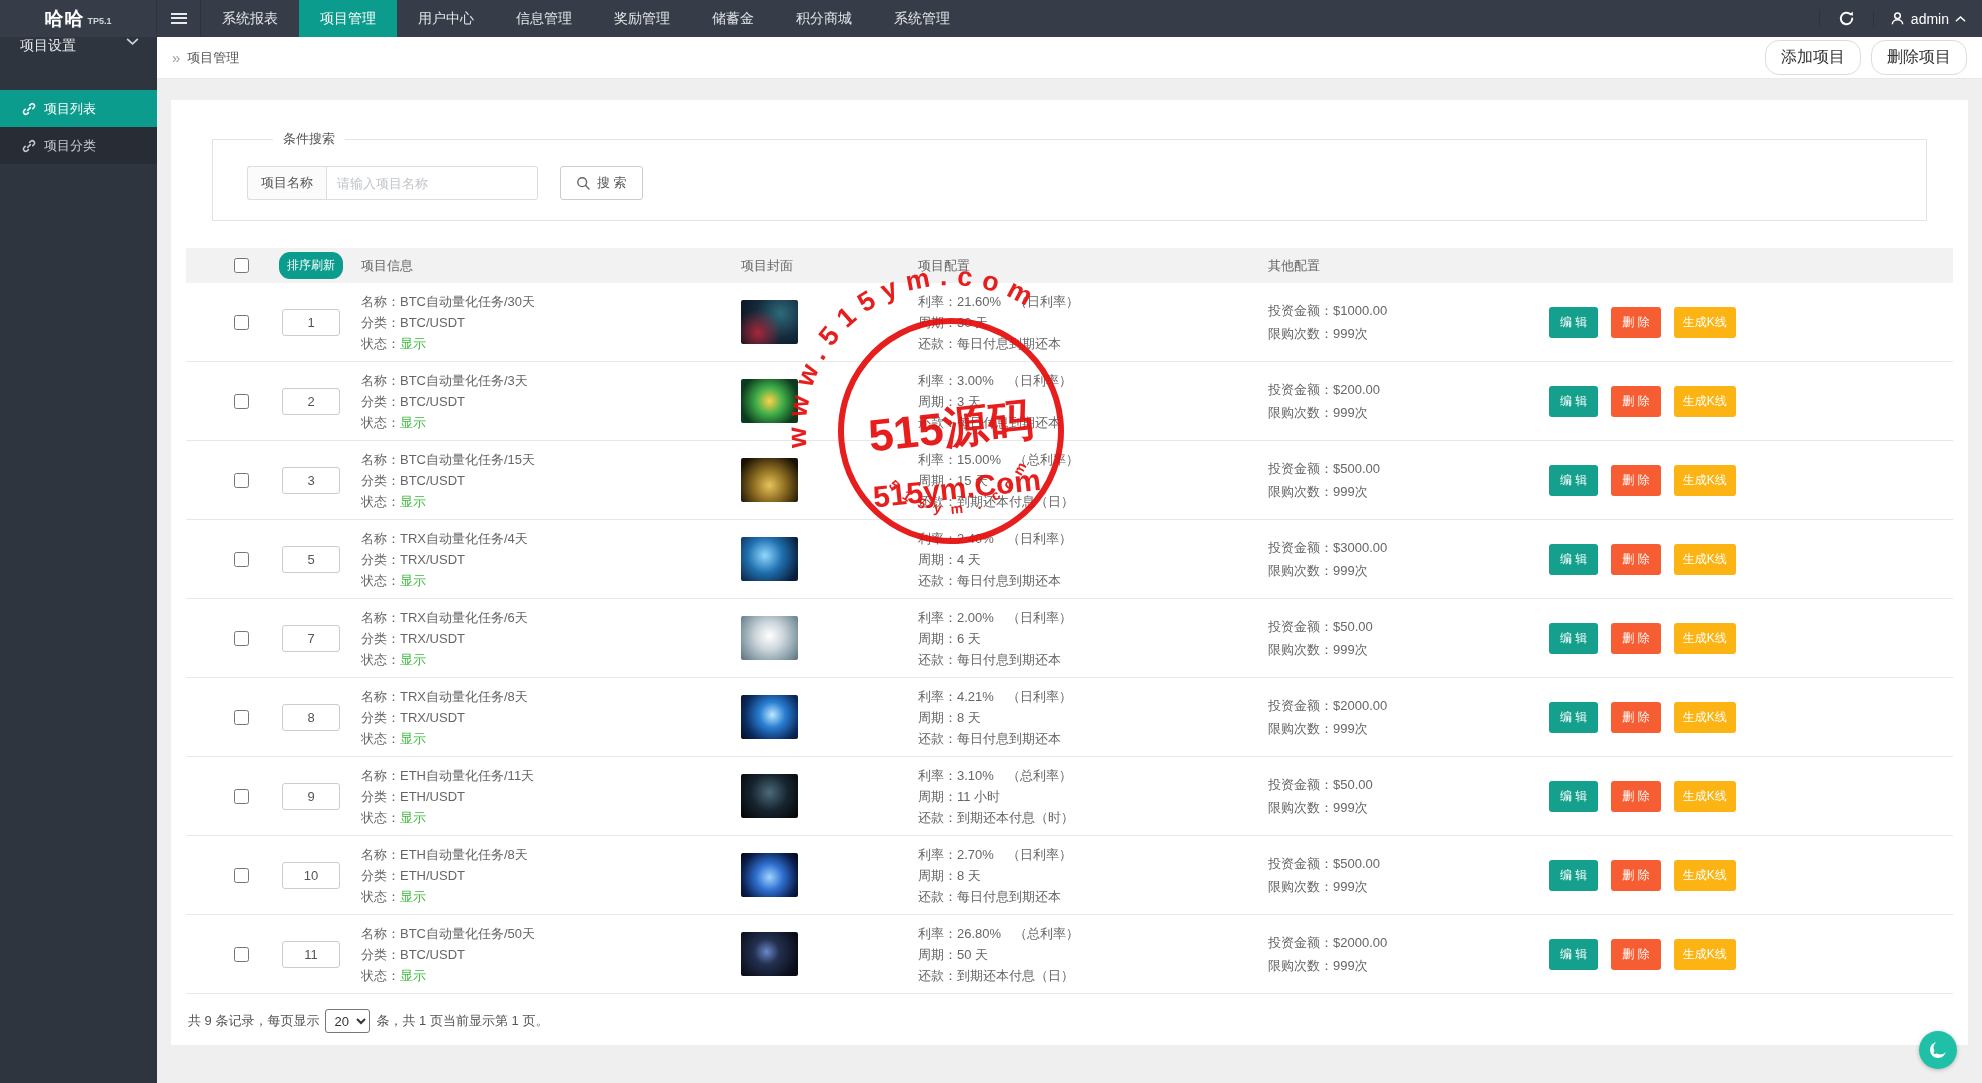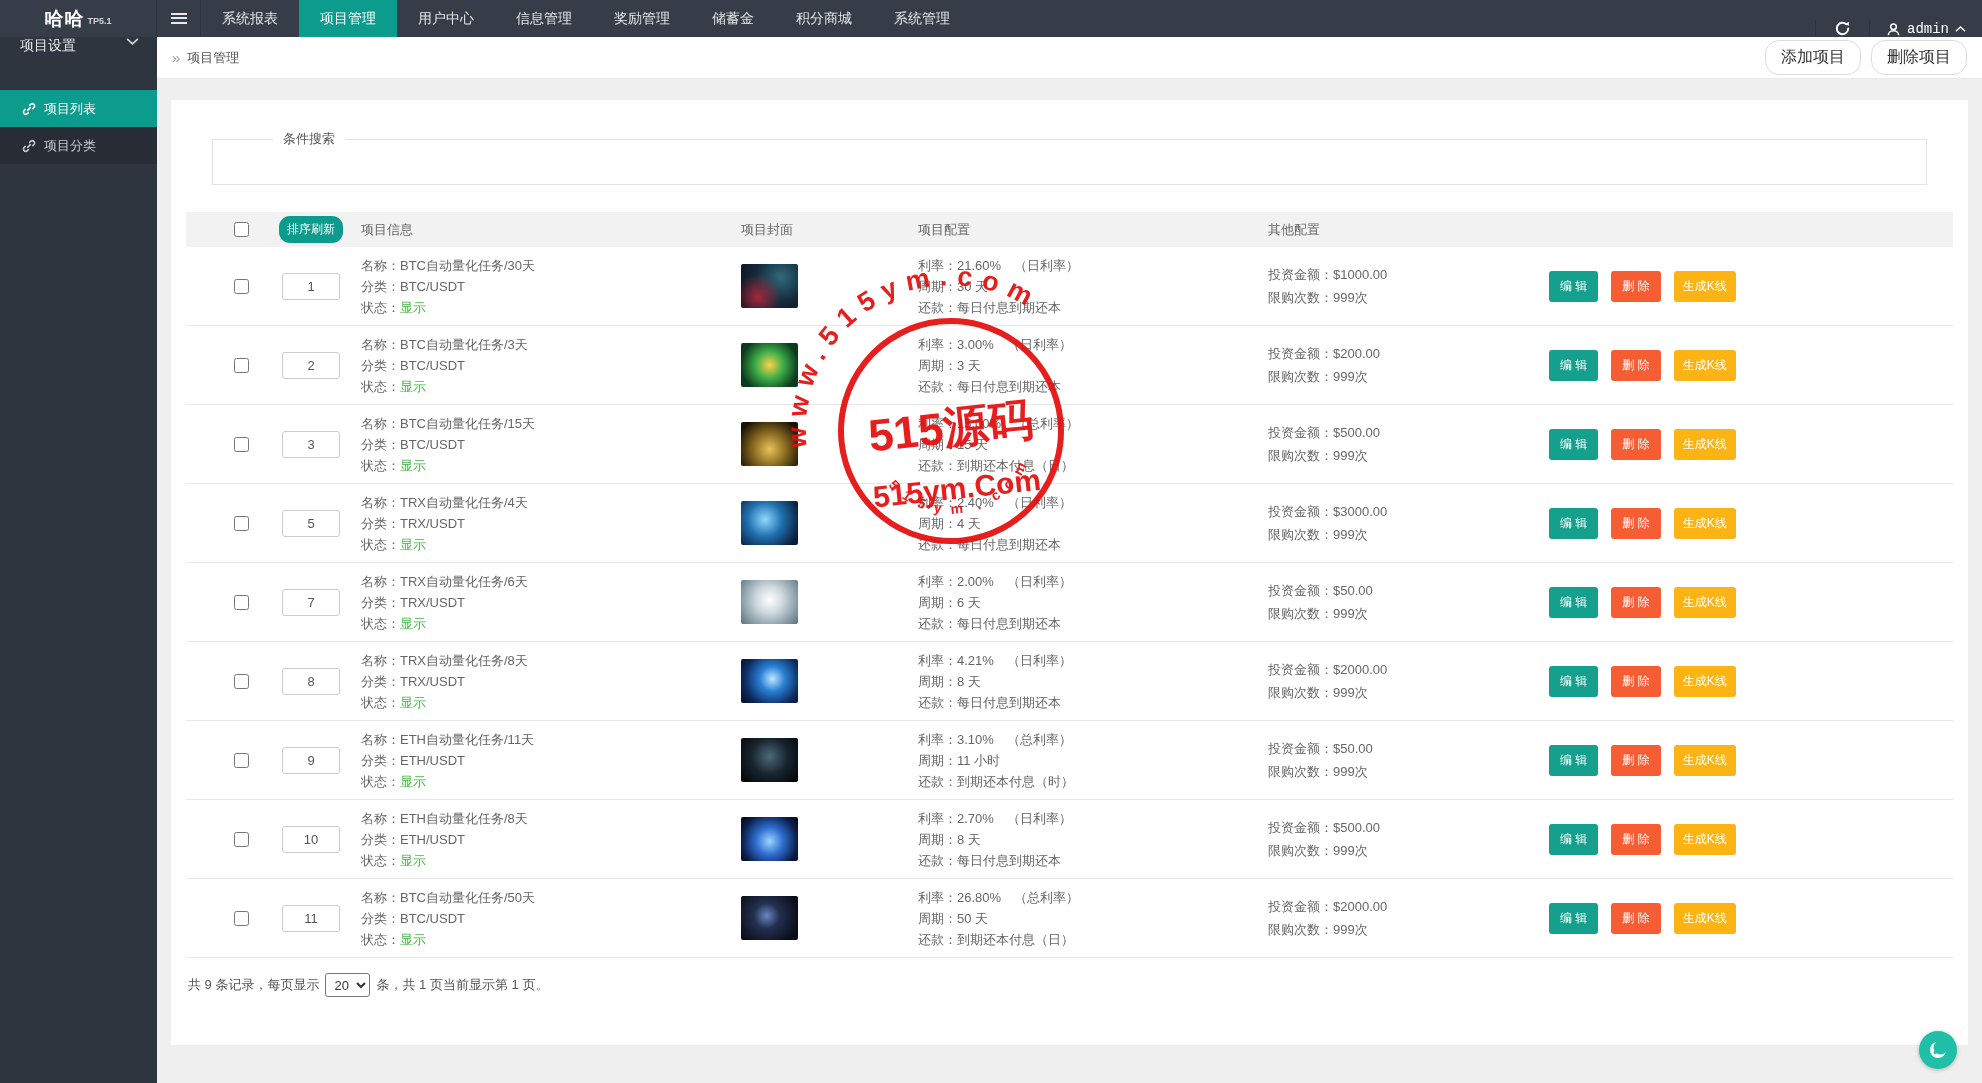--- a/index.html
+++ b/index.html
@@ -9,21 +9,21 @@
   
   .navbar { position:absolute; top:0; left:0; right:0; height:37px; background:#373d48; display:flex; align-items:stretch; color:#e8eaec; z-index:10; }
   .logo-box { width:157px; display:flex; align-items:center; justify-content:center; border-right:1px solid #2e333d; }
   .logo-text { font-size:19px; font-weight:bold; color:#fff; letter-spacing:1px; }
   .logo-sup { font-size:9px; color:#cfd3d8; margin-left:3px; position:relative; top:-6px; font-weight:bold;margin-top:16px; }
   .burger { width:44px; display:flex; align-items:center; justify-content:center; border-right:1px solid #2e333d; cursor:pointer; }
   .burger-bars { width:16px; height:11px; background:repeating-linear-gradient(to bottom,#e8eaec 0 2px,transparent 2px 4.5px); }
   .nav-menu { display:flex; align-items:stretch; }
   .nav-item { display:flex; align-items:center; padding:0 21px; font-size:14px; color:#e3e5e8; cursor:pointer; }
   .nav-item.active { background:#0c9c8d; color:#fff; }
-  .nav-right { margin-left:auto; display:flex; align-items:flex-end;font-family:Liberation Mono, monospace; }
+  .nav-right { margin-left:auto; display:flex; align-items:center; }
   .nav-tool { display:flex; align-items:center; padding:0 18px; border-left:1px solid #2e333d; cursor:pointer; }
   .nav-user { display:flex; align-items:center; gap:6px; padding:0 16px; border-left:1px solid #2e333d; font-size:14px; color:#fff; cursor:pointer; }
 
   
   .sidebar { position:absolute; top:37px; left:0; bottom:0; width:157px; background:#2f353e; z-index:9; }
   .side-group { height:53px; display:flex; align-items:flex-start; justify-content:space-between; padding:0 18px 0 20px; color:#e6e8ea; font-size:14px; cursor:pointer; }
   .side-item { height:37px; display:flex; align-items:center; gap:8px; padding-left:22px; font-size:13px; color:#c6cbd1; cursor:pointer; background:#282d35; }
   .side-item.active { background:#0c9c8d; color:#fff; }
 
   
@@ -157,20 +157,33 @@
       <div class="crumb-actions">
         <button class="btn-plain">添加项目</button>
         <button class="btn-plain">删除项目</button>
       </div>
     </div>
 
     <div class="card">
 
       <fieldset class="search">
         <legend>条件搜索</legend>
+        <div class="search-row">
+          <div class="input-group">
+            <span class="input-addon">项目名称</span>
+            <input type="text" placeholder="请输入项目名称" style="">
+          </div>
+          <button class="btn-search">
+            <svg width="15" height="15" viewBox="0 0 15 15">
+                <circle cx="6.2" cy="6.2" r="4.4" fill="none" stroke="#666" stroke-width="1.4"></circle>
+                <path d="M9.6 9.6 L13 13" stroke="#666" stroke-width="1.4" stroke-linecap="round"></path>
+              </svg>
+            <span>搜 索</span>
+          </button>
+        </div>
       </fieldset>
 
       <div class="table">
         <div class="thead">
           <div class="col-check">
               <input type="checkbox" style="">
             </div>
           <div class="col-sort">
               <button class="sort-btn">排序刷新</button>
             </div>

